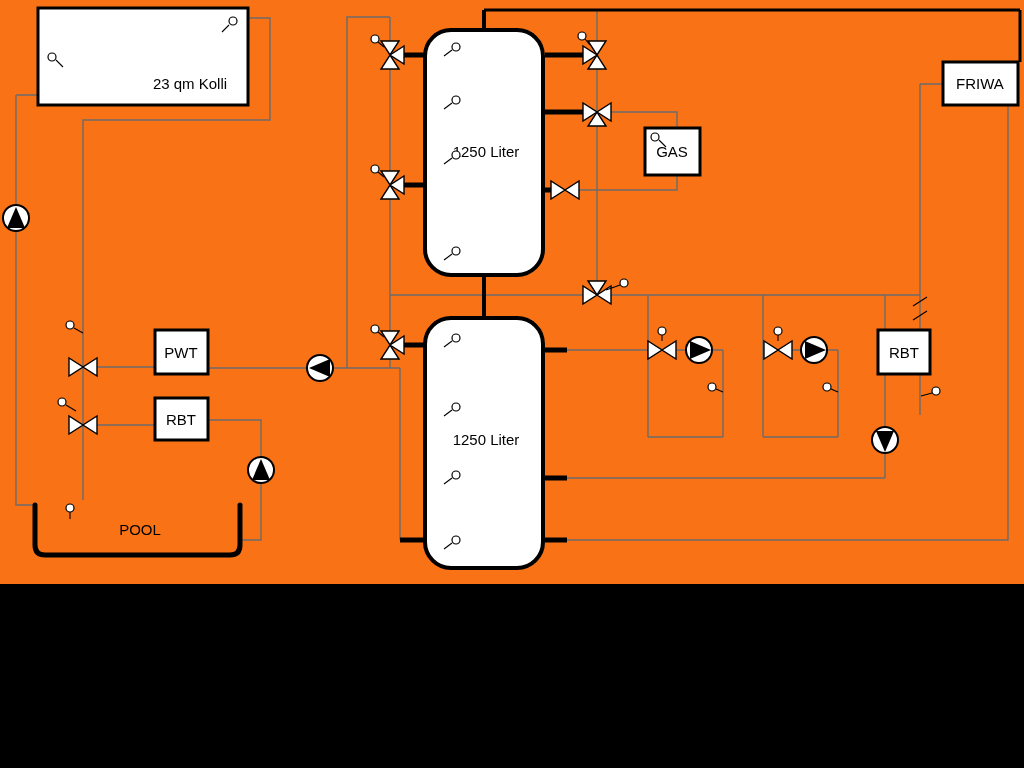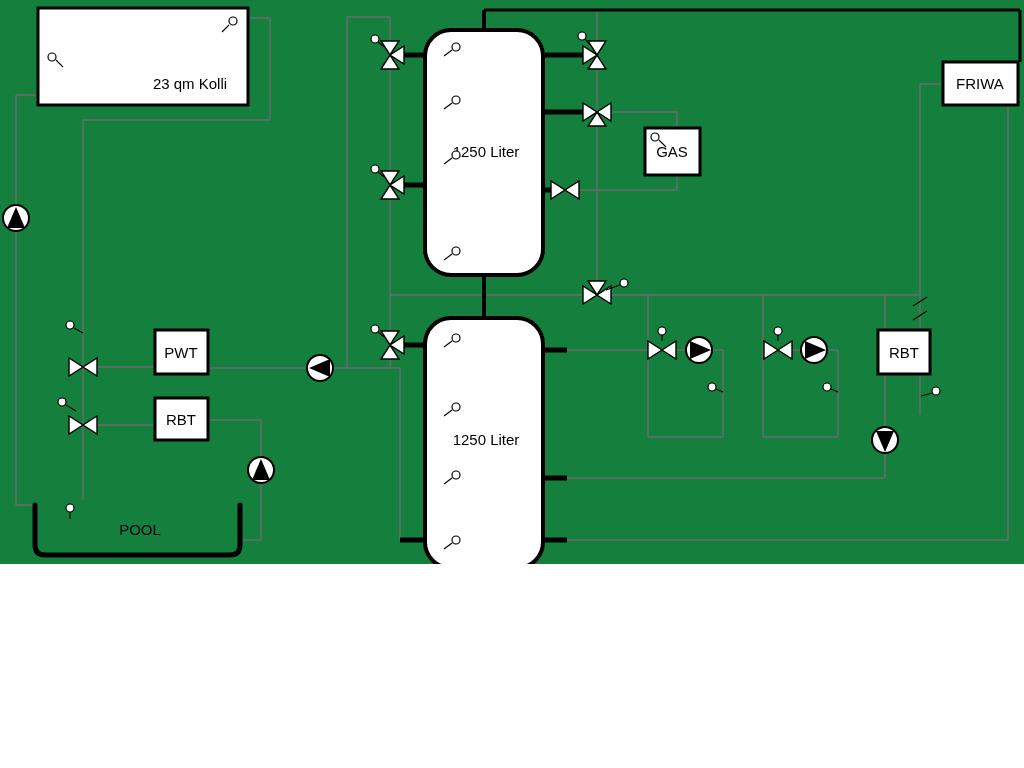--- a/index.html
+++ b/index.html
@@ -1,16 +1,16 @@
 <!DOCTYPE html>
 <html><head>
 <meta charset="utf-8">
 <style>
   html,body{margin:0;padding:0;background:#fff;}
-  .stage{position:relative;width:1024px;height:564px;background:#15803d;overflow:hidden;
+  .stage{position:relative;width:1024px;height:768px;background:#f97316;overflow:hidden;
          font-family:"Liberation Sans", sans-serif;}
   svg{position:absolute;left:0;top:0;}
   .pipe{stroke:#6b6b6b;stroke-width:1.4;fill:none;}
   .thick3{stroke:#000;stroke-width:3;fill:none;}
   .thick4{stroke:#000;stroke-width:4;fill:none;}
   .stub{stroke:#000;stroke-width:5;fill:none;}
   .boxline{stroke:#000;stroke-width:3;fill:#fff;}
   .tankline{stroke:#000;stroke-width:4;fill:#fff;}
   .poolline{stroke:#000;stroke-width:5;fill:none;stroke-linecap:round;}
   .valve{stroke:#000;stroke-width:1.4;fill:#fff;}

